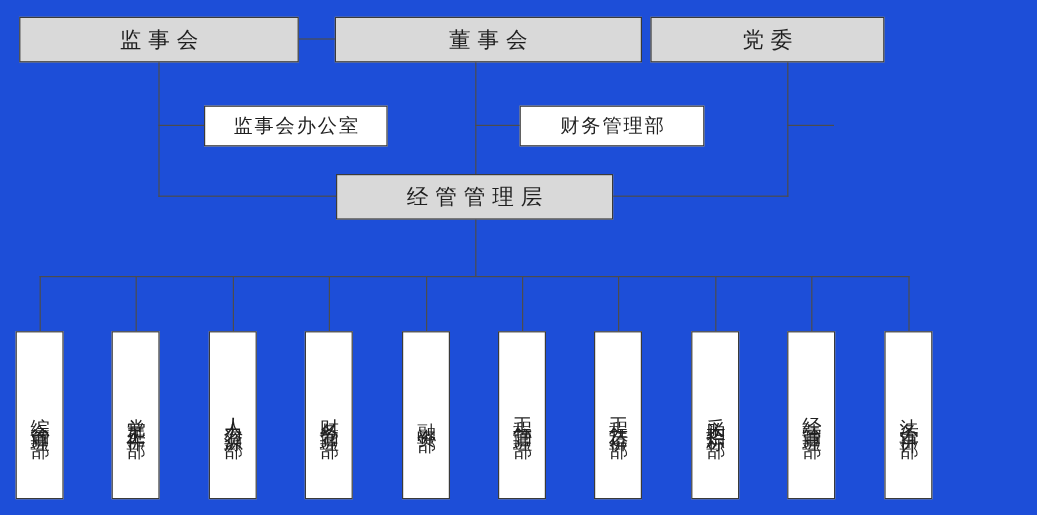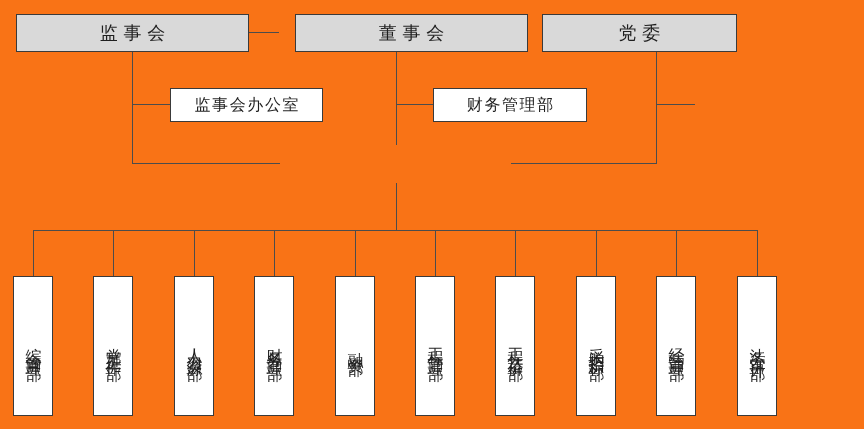--- a/index.html
+++ b/index.html
@@ -5,21 +5,21 @@
   html, body {
     margin: 0;
     padding: 0;
     background: #ffffff;
     font-family: "DejaVu Serif", "Liberation Serif", serif;
   }
   .canvas {
     position: relative;
     width: 864px;
     height: 429px;
-    background: #f97316;
+    background: #1d4ed8;
     overflow: hidden;
     color: #1f1f1f;
   }
   .box {
     position: absolute;
     box-sizing: border-box;
     border: 1px solid #3a3a3a;
     display: flex;
     align-items: center;
     justify-content: center;
@@ -51,36 +51,37 @@
   }
   .hline { height: 1px; }
   .vline { width: 1px; }
 </style>
 </head>
 <body>
 
 <div class="canvas">
 
   <div class="box gray top-node" style="left:16px; top:14px; width:233px; height:38px;">监事会</div>
-  <div class="box gray top-node" style="left:295px; top:14px; width:233px; height:38px;">董事会</div>
+  <div class="box gray top-node" style="left:279px; top:14px; width:256px; height:38px;">董事会</div>
   <div class="box gray top-node" style="left:542px; top:14px; width:195px; height:38px;">党委</div>
 
   <div class="line hline" style="left:249px; top:32px; width:30px;"></div>
 
   <div class="line vline" style="left:132px; top:52px; height:112px;"></div>
   <div class="line vline" style="left:396px; top:52px; height:93px;"></div>
   <div class="line vline" style="left:656px; top:52px; height:112px;"></div>
 
   <div class="box white office-node" style="left:170px; top:88px; width:153px; height:34px;">监事会办公室</div>
   <div class="box white office-node" style="left:433px; top:88px; width:154px; height:34px;">财务管理部</div>
 
   <div class="line hline" style="left:132px; top:104px; width:38px;"></div>
   <div class="line hline" style="left:396px; top:104px; width:37px;"></div>
   <div class="line hline" style="left:656px; top:104px; width:39px;"></div>
 
+  <div class="box gray top-node" style="left:280px; top:145px; width:231px; height:38px;">经管管理层</div>
 
   <div class="line hline" style="left:132px; top:163px; width:148px;"></div>
   <div class="line hline" style="left:511px; top:163px; width:146px;"></div>
 
   <div class="line vline" style="left:396px; top:183px; height:47px;"></div>
 
   <div class="line hline" style="left:33px; top:230px; width:725px;"></div>
 
   <div class="line vline" style="left:33px;  top:230px; height:46px;"></div>
   <div class="line vline" style="left:113px; top:230px; height:46px;"></div>

